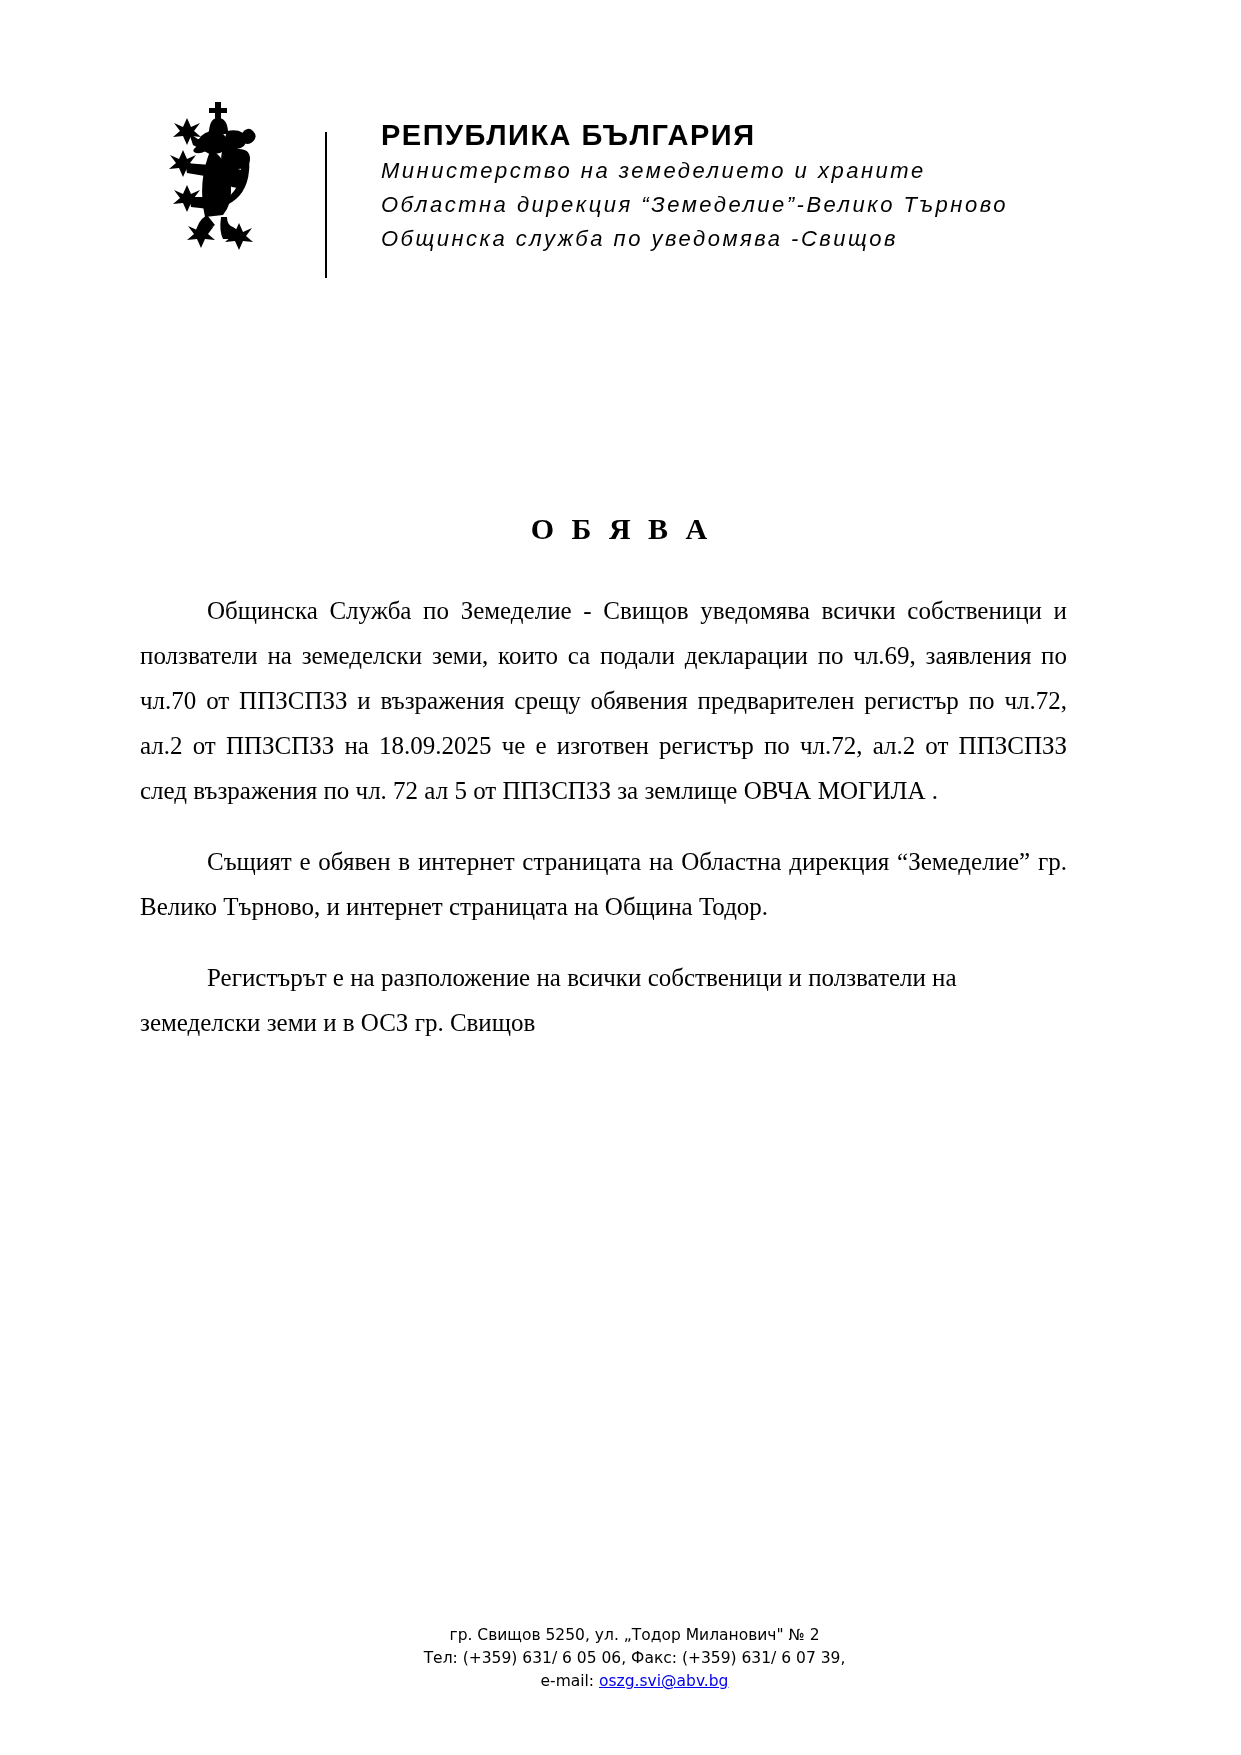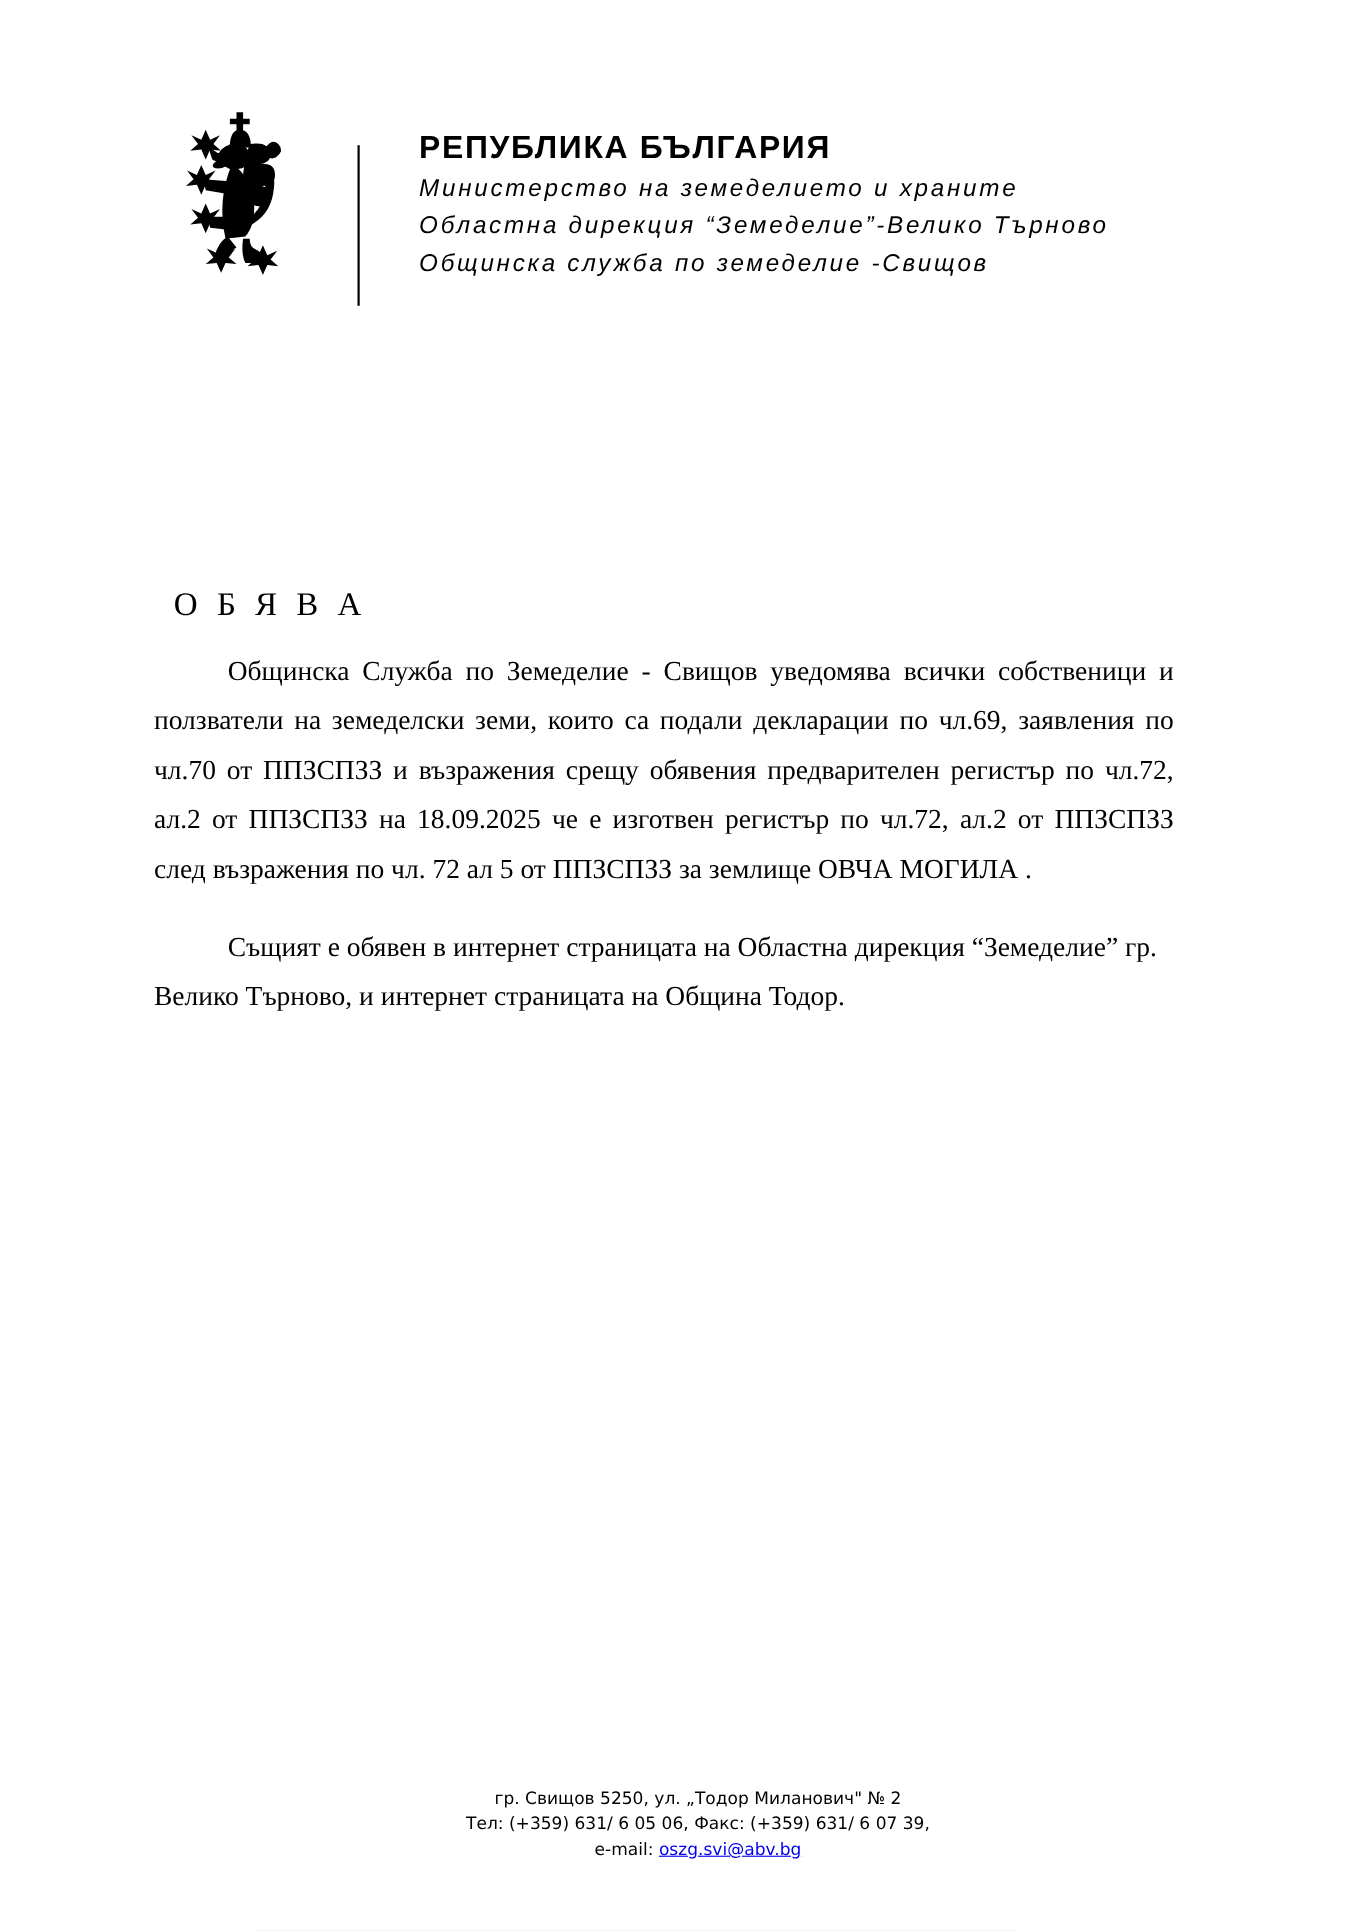--- a/index.html
+++ b/index.html
@@ -50,26 +50,27 @@
     font-size: 22px;
     font-weight: normal;
     letter-spacing: 2.5px;
     line-height: 34px;
     font-style: italic;
   }
 
   
   .doc-title {
     position: absolute;
-    top: 533px;
+    top: 512px;
     left: 158px;
     width: 927px;
+    text-align: center;
     font-family: "Liberation Serif", serif;
     font-size: 30px;
-    font-weight: normal;
+    font-weight: bold;
     letter-spacing: 5px;
   }
   .doc-body {
     position: absolute;
     top: 588px;
     left: 140px;
     width: 927px;
   }
   .doc-body p {
     font-size: 25px;
@@ -137,29 +138,30 @@
           <path transform="translate(38,134)" d="M0 -13 L4 -4 L13 -8 L7 0 L14 6 L4 5 L0 14 L-4 5 L-14 6 L-7 0 L-13 -8 L-4 -4 Z"></path>
           <path transform="translate(76,136)" d="M0 -13 L4 -4 L13 -8 L7 0 L14 6 L4 5 L0 14 L-4 5 L-14 6 L-7 0 L-13 -8 L-4 -4 Z"></path>
         </g>
       </svg>
     </div>
     <div class="head-divider"></div>
     <div class="head-text">
       <h1>РЕПУБЛИКА БЪЛГАРИЯ</h1>
       <span class="head-line">Министерство на земеделието и храните</span>
       <span class="head-line">Областна дирекция “Земеделие”-Велико Търново</span>
-      <span class="head-line">Общинска служба по земеделие -Свищов</span>
+      <span class="head-line">Общинска служба по уведомява -Свищов</span>
     </div>
   </div>
 
   <div class="doc-title">О Б Я В А</div>
 
   <div class="doc-body">
     <p>Общинска Служба по Земеделие - Свищов уведомява всички собственици и ползватели на земеделски земи, които са подали декларации по чл.69, заявления по чл.70 от ППЗСПЗЗ и възражения срещу обявения предварителен регистър по чл.72, ал.2 от ППЗСПЗЗ на 18.09.2025 че е изготвен регистър по чл.72, ал.2 от ППЗСПЗЗ след възражения по чл. 72 ал 5 от ППЗСПЗЗ за землище ОВЧА МОГИЛА .</p>
     <p>Същият е обявен в интернет страницата на Областна дирекция “Земеделие” гр. Велико Търново, и интернет страницата на Община Тодор.</p>
+    <p>Регистърът е на разположение на всички собственици и ползватели на земеделски земи и в ОСЗ гр. Свищов</p>
   </div>
 
   <div class="page-footer">
     <div>гр. Свищов  5250, ул. „Тодор Миланович" № 2</div>
     <div>Тел: (+359) 631/ 6 05 06, Факс: (+359) 631/ 6 07 39,</div>
     <div><span>e-mail: </span><a href="#" class="email-link">oszg.svi@abv.bg</a></div>
   </div>
 
 </div>
 

